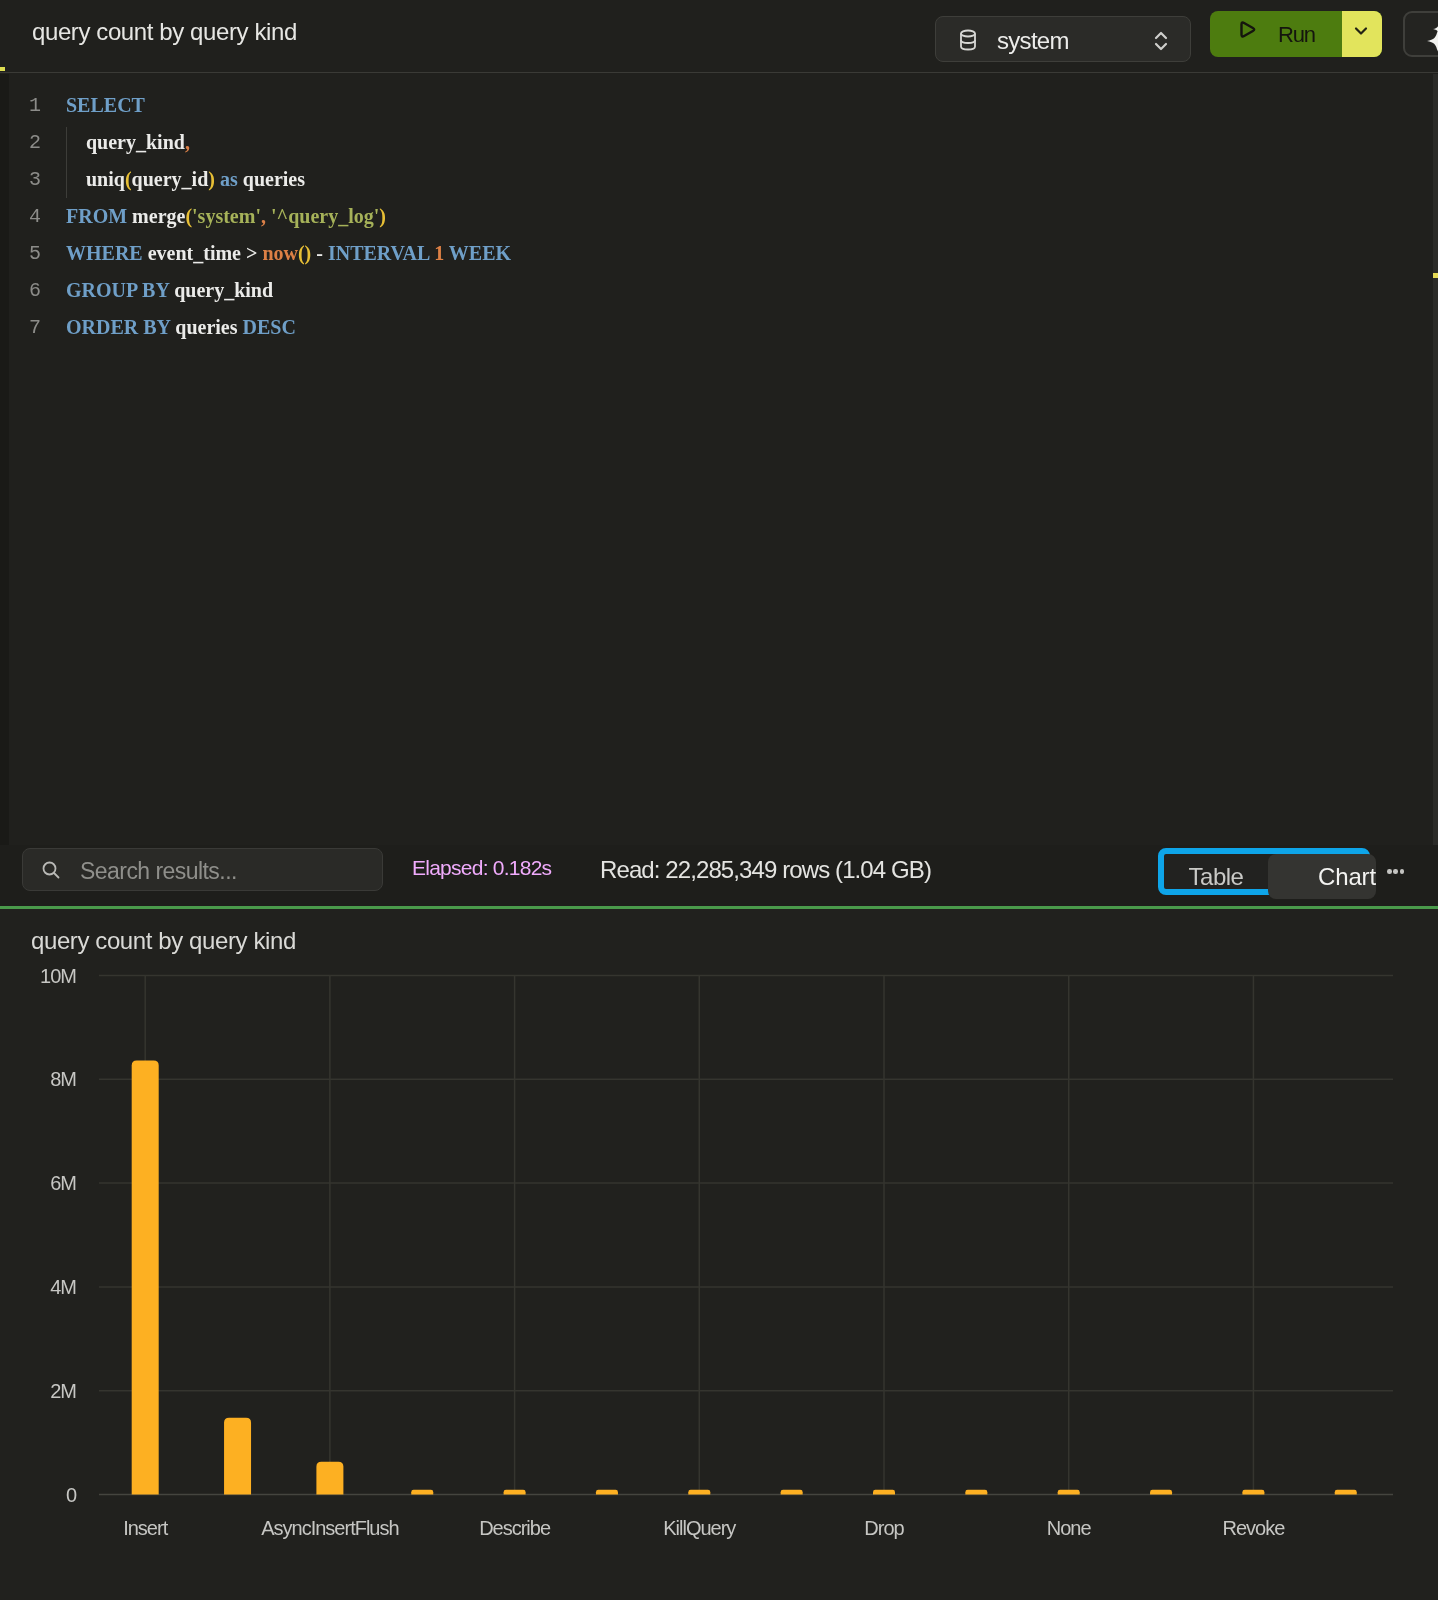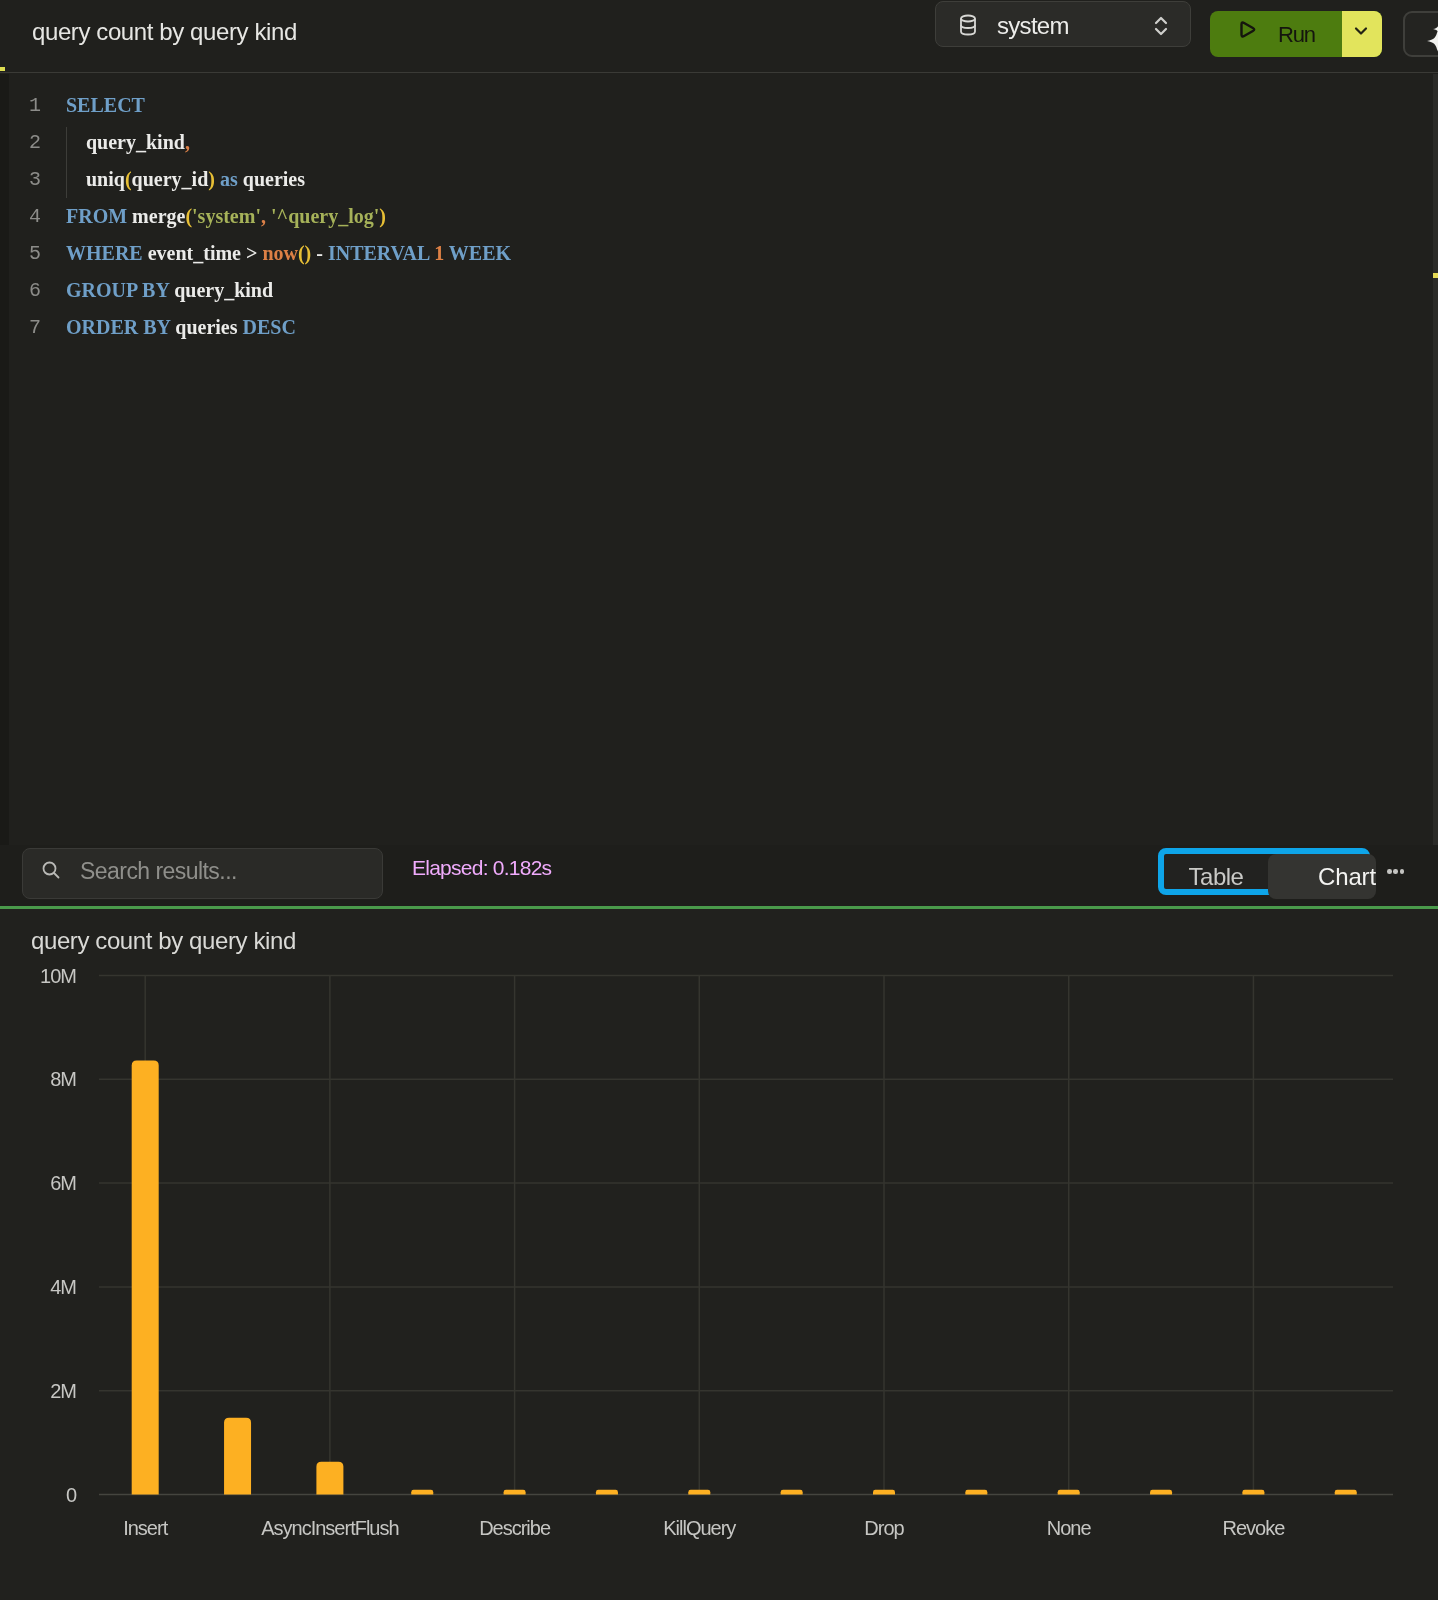--- a/index.html
+++ b/index.html
@@ -5,21 +5,21 @@
   * { margin:0; padding:0; box-sizing:border-box; }
   html,body { width:1438px; height:1600px; overflow:hidden; }
   body { background:#20201d; font-family:"Liberation Sans", sans-serif; position:relative; }
   .abs { position:absolute; }
 
   
   #header { position:absolute; left:0; top:0; width:1438px; height:73px; background:#20201d; border-bottom:1px solid #3a3a36; }
   #title { position:absolute; left:32px; top:18px; font-size:24px; color:#e6e6e3; letter-spacing:-0.4px; }
   #tickL { position:absolute; left:0; top:67px; width:5px; height:4px; background:#dede52; }
 
-  #dbsel { position:absolute; left:935px; top:1px; width:256px; height:46px; background:#2b2b28; border:1px solid #3e3e3a; border-radius:8px; }
+  #dbsel { position:absolute; left:935px; top:16px; width:256px; height:46px; background:#2b2b28; border:1px solid #3e3e3a; border-radius:8px; }
   #dbsel .txt { position:absolute; left:61px; top:10px; font-size:24px; color:#ececea; letter-spacing:-0.7px; }
 
   #runbtn { position:absolute; left:1210px; top:11px; width:172px; height:46px; border-radius:8px; background:#4d7c0f; overflow:hidden; }
   #runseg { position:absolute; right:0; top:0; width:40px; height:46px; background:#e2e45c; }
   #runlabel { position:absolute; left:68px; top:11px; font-size:22px; color:#15150e; font-weight:500; letter-spacing:-1.2px; }
 
   #aibtn { position:absolute; left:1403px; top:11px; width:60px; height:46px; background:#242421; border:2px solid #3f3f3b; border-radius:9px; }
 
   
   #editor { position:absolute; left:0; top:74px; width:1438px; height:771px; background:#20201d; }
@@ -31,21 +31,21 @@
   #rulermark { position:absolute; left:0; top:199px; width:5px; height:5px; background:#e6da55; }
   .kw { color:#6f9fc8; font-weight:700; }
   .id { color:#ebebe9; }
   .pa { color:#e7bf35; }
   .st { color:#a6b259; }
   .fn { color:#dd8045; }
   .pu { color:#dc8048; }
 
   
   #toolbar { position:absolute; left:0; top:845px; width:1438px; height:61px; background:#1e1e1b; }
-  #searchbox { position:absolute; left:22px; top:3px; width:361px; height:51px; background:#2a2a27; border:1px solid #3a3a37; border-radius:8px; }
+  #searchbox { position:absolute; left:22px; top:3px; width:361px; height:43px; background:#2a2a27; border:1px solid #3a3a37; border-radius:8px; }
   #searchtxt { position:absolute; left:57px; top:9px; font-size:23px; color:#8f8f8b; letter-spacing:-0.55px; }
   #elapsed { position:absolute; left:412px; top:11px; font-size:21px; color:#f0abfc; font-weight:500; letter-spacing:-0.75px; }
   #read { position:absolute; left:600px; top:11px; font-size:24px; color:#e4e4e1; font-weight:500; letter-spacing:-0.9px; }
   #segctl { position:absolute; left:1158px; top:3px; width:212px; height:47px; border:6px solid #0ea5e9; border-radius:8px; background:#222220; }
   #segchart { position:absolute; left:104px; top:0px; width:108px; height:45px; background:#343431; border-radius:8px; }
   #segctl .t1 { position:absolute; left:0; top:9px; width:104px; text-align:center; font-size:24px; color:#c9c9c6; letter-spacing:-0.5px; }
   #segctl .t2 { position:absolute; left:104px; top:9px; width:108px; text-align:right; font-size:24px; color:#f3f3f1; font-weight:500; letter-spacing:-0.15px; }
   #dots { position:absolute; left:1387px; top:869px; display:flex; gap:1.8px; }
   #dots i { width:4.6px; height:4.6px; border-radius:50%; background:#c4c4c1; }
 
@@ -108,20 +108,21 @@
 
   <div id="toolbar">
     <div id="searchbox">
       <svg class="abs" style="left:18px;top:11px" width="20" height="20" viewBox="0 0 20 20" fill="none" stroke="#b9b9b6" stroke-width="1.8" stroke-linecap="round">
         <circle cx="8.5" cy="8.5" r="6"></circle>
         <path d="M13 13 L17.5 17.5"></path>
       </svg>
       <div id="searchtxt">Search results...</div>
     </div>
     <div id="elapsed">Elapsed: 0.182s</div>
+    <div id="read">Read: 22,285,349 rows (1.04 GB)</div>
     <div id="segctl">
       <div id="segchart"></div>
       <div class="t1">Table</div>
       <div class="t2">Chart</div>
     </div>
   </div>
   <div id="dots">
     <i></i>
     <i></i>
     <i></i>

